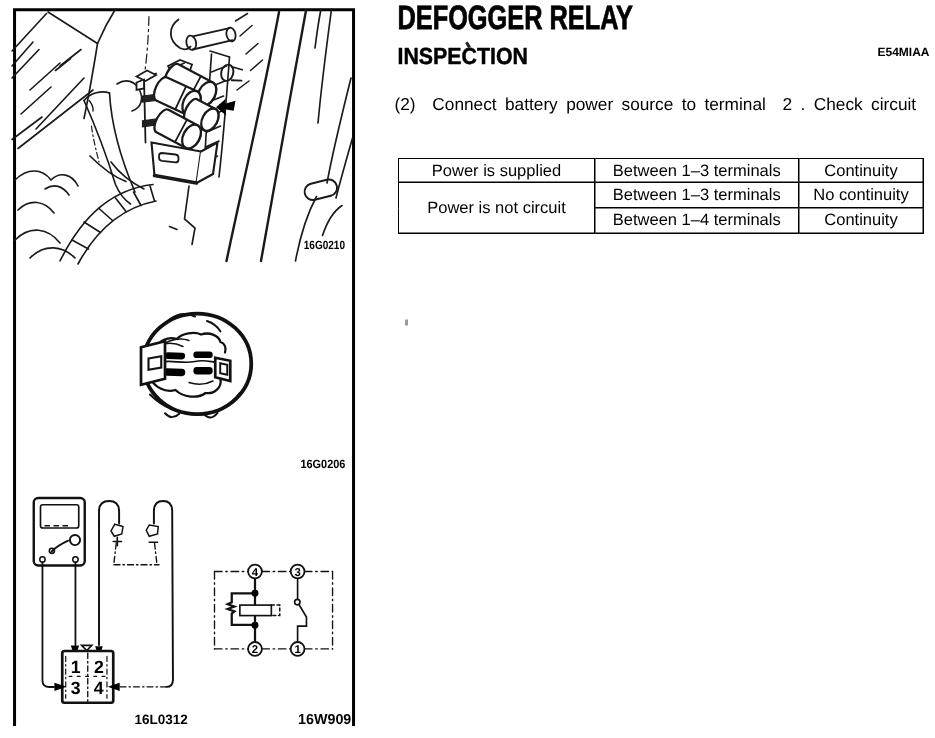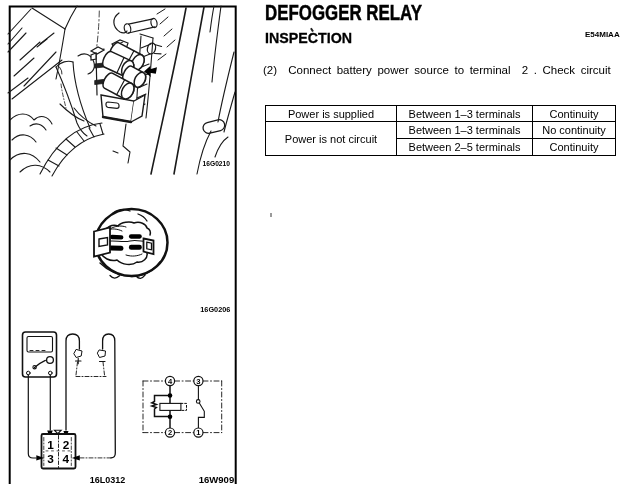--- a/index.html
+++ b/index.html
@@ -351,20 +351,20 @@
   <tr style="height:17px">
 
     <td rowspan="2">Power is not circuit</td>
 
     <td>Between 1–3 terminals</td>
 
     <td>No continuity</td>
   </tr>
   <tr style="height:17px">
 
-    <td>Between 2–5 terminals</td>
+    <td>Between 1–4 terminals</td>
 
     <td>Continuity</td>
   </tr>
 </tbody>
     </table>
 
 </div>
 
 </body></html>

